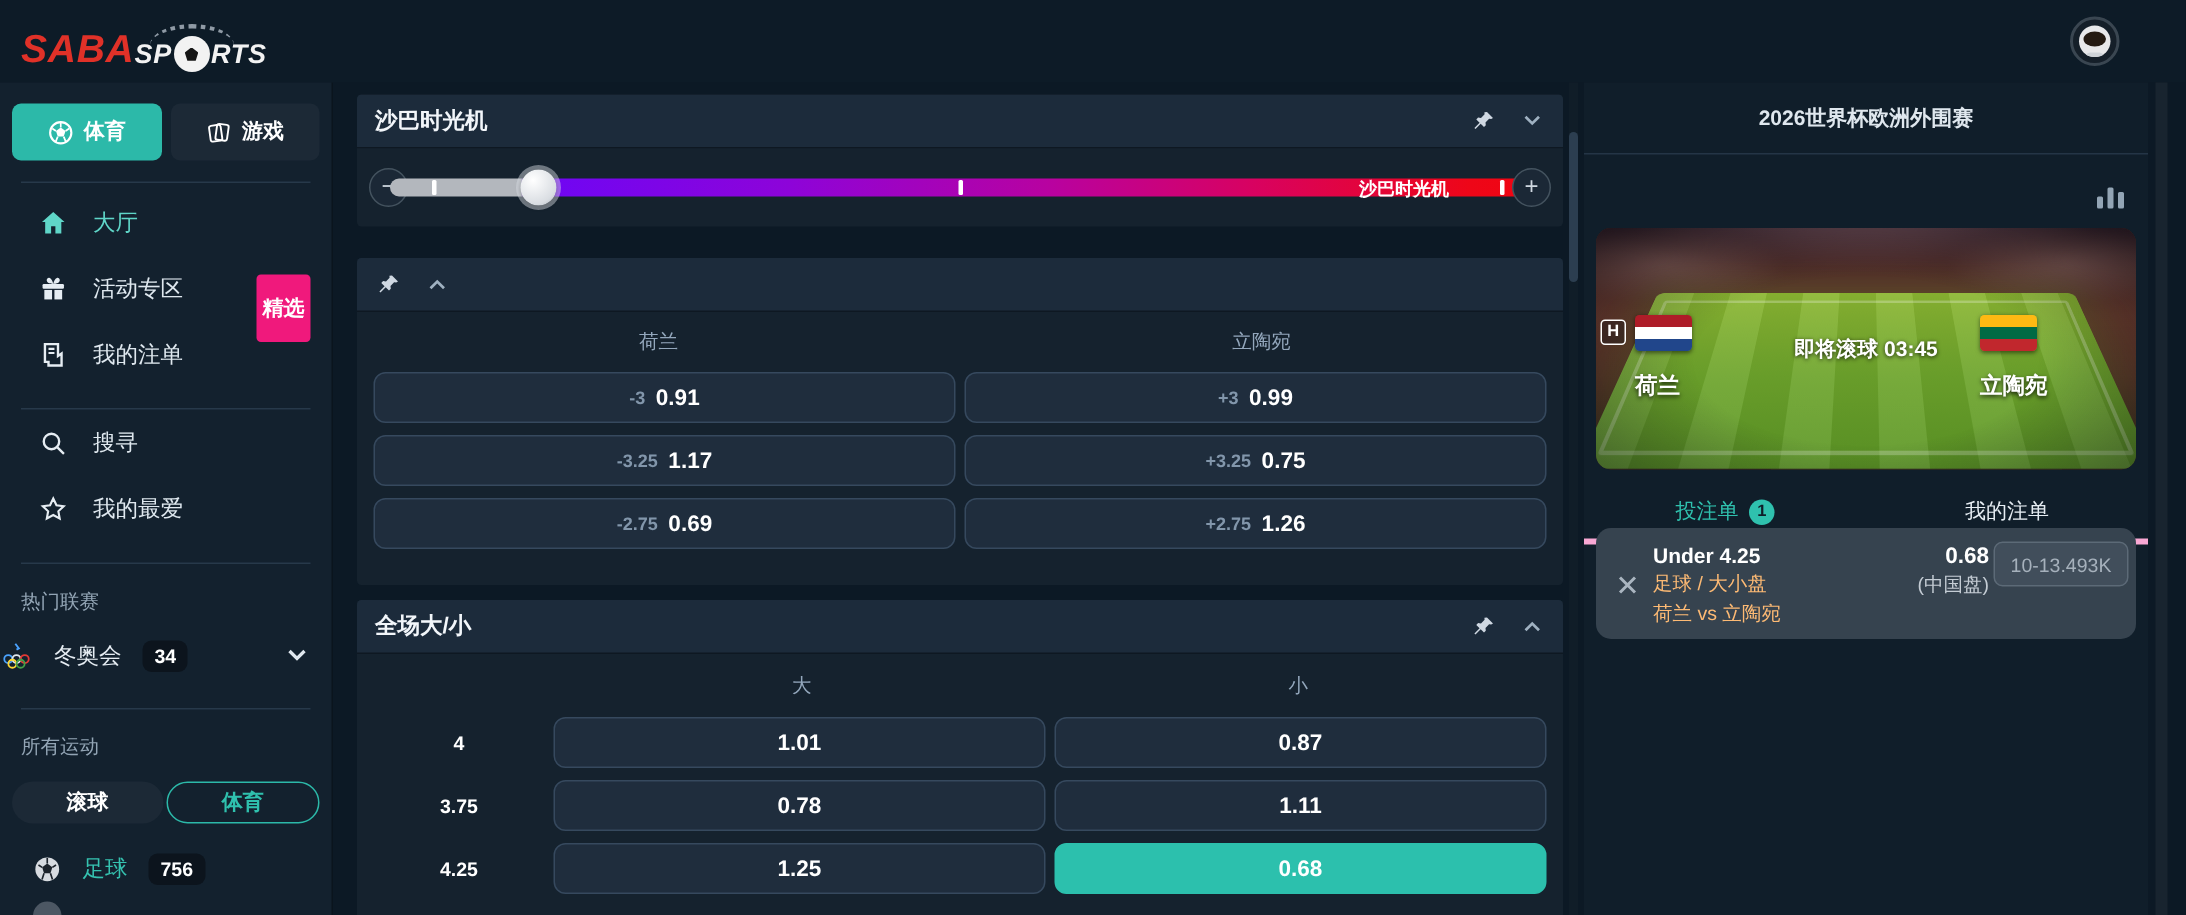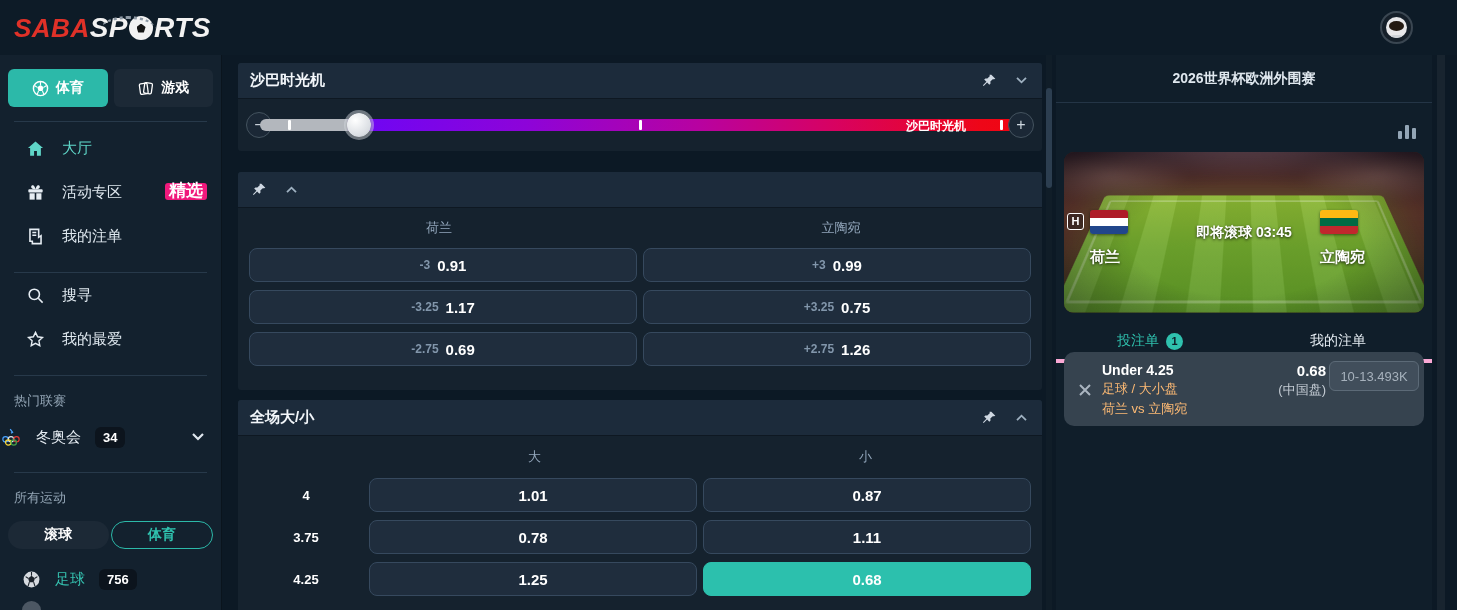--- a/index.html
+++ b/index.html
@@ -7,21 +7,21 @@
   body {
     position:relative; overflow:hidden;
     background:#0c1925;
     font-family:"Liberation Sans", sans-serif;
     color:#e6edf3;
   }
   
   .topbar { position:absolute; left:0; top:0; width:100%; height:55px; background:#0d1b27; }
   .logo { position:absolute; left:14px; top:12px; display:flex; align-items:flex-end; }
   .logo .saba { color:#e03128; font-weight:bold; font-size:26px; letter-spacing:.5px; font-style:italic; }
-  .logo .sports { color:#f2f2f2; font-weight:bold; font-size:28px; letter-spacing:.5px; font-style:italic; display:flex; align-items:center; }
+  .logo .sports { color:#f2f2f2; font-weight:bold; font-size:18px; letter-spacing:.5px; font-style:italic; display:flex; align-items:center;margin-top:12px; }
   .logo .ball-o { width:24px; height:24px; border-radius:50%; background:#f2f2f2; position:relative; margin:0 1px; display:flex; align-items:center; justify-content:center; }
   .logo .ball-o::before { content:""; width:9px; height:9px; background:#151515;
     clip-path:polygon(50% 0%,100% 38%,81% 100%,19% 100%,0% 38%); }
   .logo-arc { position:absolute; left:86px; top:4px; width:56px; height:14px;
     border-top:3px dotted #8f9aa5; border-radius:50%/100% 100% 0 0; }
   .avatar { position:absolute; right:44px; top:11px; width:33px; height:33px; border-radius:50%;
     background:#151f29; border:2px solid #3a4651; display:flex; align-items:center; justify-content:center; }
   .astro { width:21px; height:21px; border-radius:50%; background:#e8e8ea; position:relative; overflow:hidden; }
   .astro::before { content:""; position:absolute; left:3px; top:4px; width:15px; height:10px; border-radius:50%; background:#241a12; }
   .astro::after { content:""; position:absolute; left:4px; bottom:-4px; width:13px; height:7px; background:#cfd3d8; border-radius:4px; }
@@ -30,22 +30,22 @@
   .sidebar { position:absolute; left:0; top:55px; width:222px; height:555px; background:#13212e; border-right:1px solid #0a141d; }
   .side-tabs { display:flex; gap:6px; padding:14px 8px 0 8px; }
   .side-tab { flex:1; height:38px; border-radius:6px; display:flex; align-items:center; justify-content:center; gap:7px;
     font-size:14px; font-weight:bold; color:#fff; background:#1c2936; cursor:pointer; }
   .side-tab.active { background:#2cb9a9; }
   .side-divider { height:1px; background:#27394a; margin:14px 14px 0 14px; }
   .menu { padding-top:4px; }
   .menu-item { position:relative; height:44px; display:flex; align-items:center; padding-left:26px; gap:17px; font-size:15px; color:#dfe8ef; cursor:pointer; }
   .menu-item.active { color:#5fd6c8; }
   .menu-item .mi-icon { width:19px; height:19px; display:flex; }
-  .badge-pink { position:absolute; right:14px; top:13px; background:#f0197c; color:#fff; font-size:17px; font-weight:bold;
-    padding:2px 4px; border-radius:3px; line-height:13px;font-family:Liberation Mono, monospace; }
+  .badge-pink { position:absolute; right:14px; top:13px; background:#f0197c; color:#fff; font-size:14px; font-weight:bold;
+    padding:16px 4px; border-radius:3px; line-height:13px; }
   .section-label { padding:16px 0 6px 14px; font-size:13px; color:#93a5b5; }
   .league-row { position:relative; height:42px; display:flex; align-items:center; gap:14px; font-size:15px; color:#e6edf3; cursor:pointer; }
   .count-pill { background:#0c141d; color:#fff; font-weight:bold; font-size:13px; padding:3px 8px; border-radius:6px; }
   .chev-right { position:absolute; right:16px; top:16px; }
   .mode-toggle { display:flex; padding:8px 8px 0 8px; gap:2px; }
   .mode-pill { flex:1; height:28px; border-radius:16px; display:flex; align-items:center; justify-content:center;
     font-size:14px; font-weight:bold; color:#fff; background:#1c2936; cursor:pointer; }
   .mode-pill.active { background:transparent; border:1px solid #2cb9a9; color:#2fc1ae; }
   .sport-row { position:relative; height:44px; display:flex; align-items:center; padding-left:22px; gap:14px; font-size:15px; margin-top:8px; cursor:pointer; }
   .sport-row .sport-label { color:#35c2b0; }

